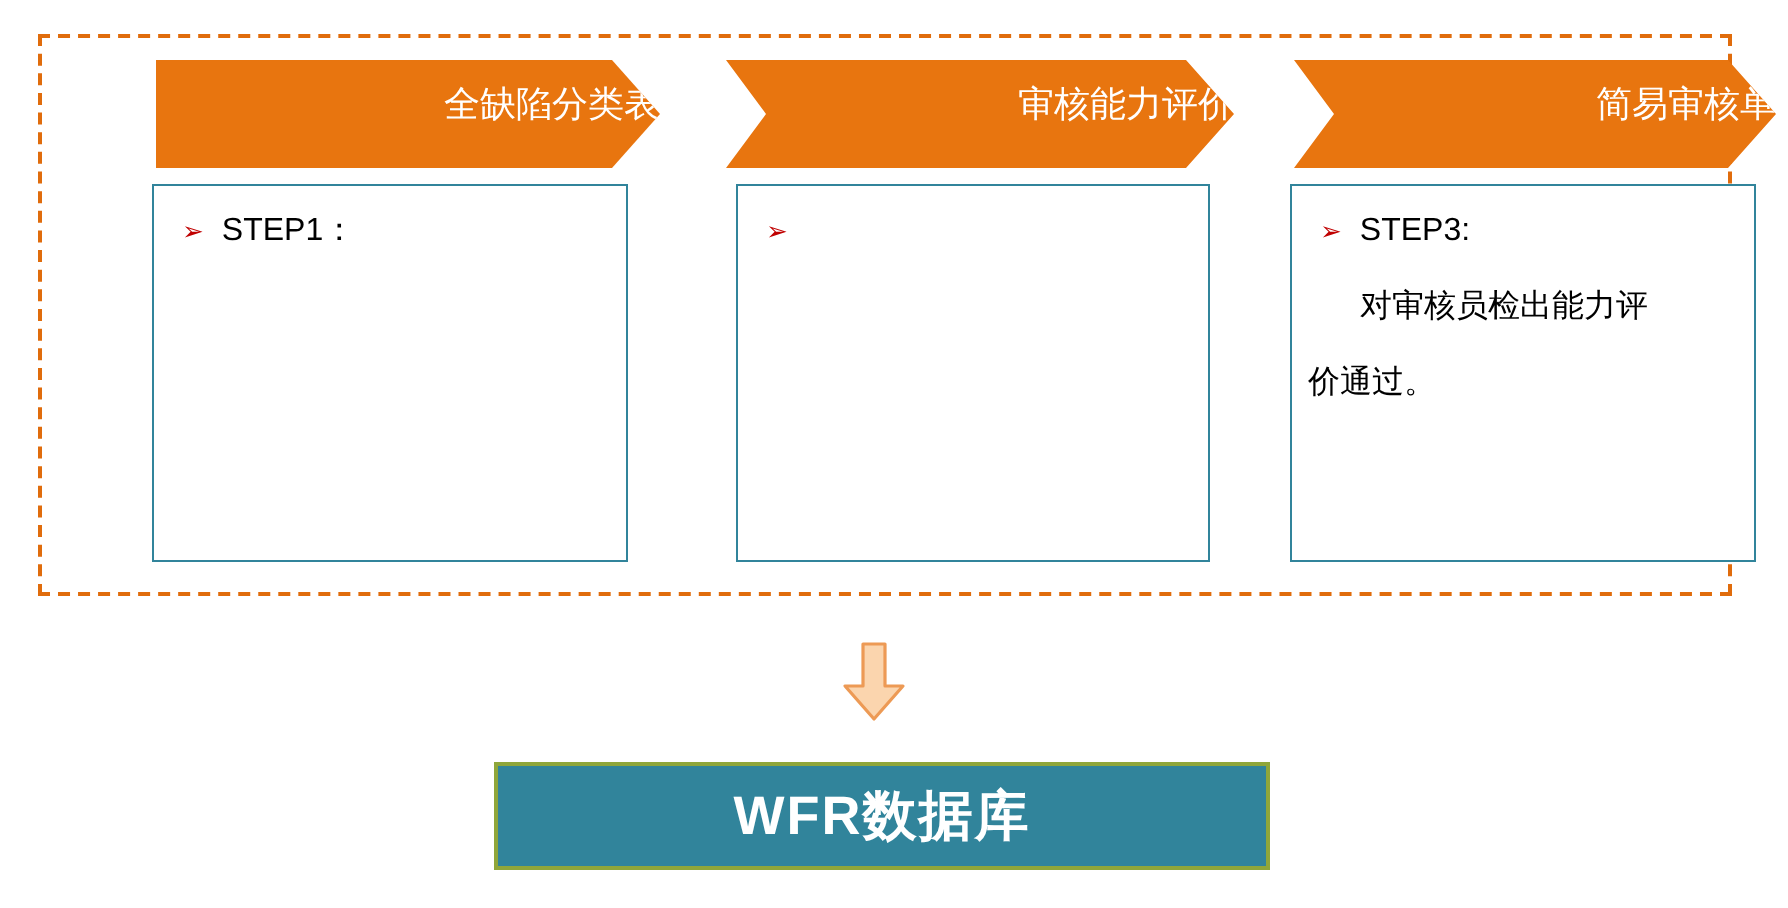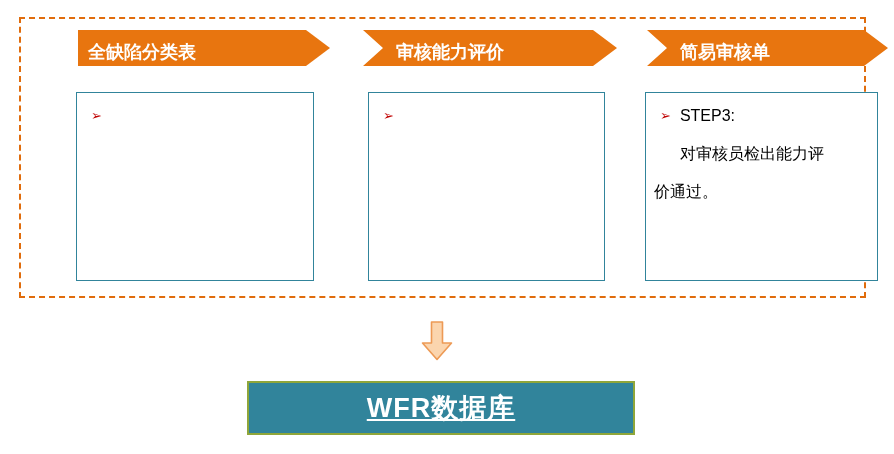--- a/index.html
+++ b/index.html
@@ -5,24 +5,24 @@
   html,body{margin:0;padding:0;background:#ffffff;}
   .canvas{
     position:relative;width:894px;height:454px;background:#ffffff;
     font-family:"Liberation Sans","DejaVu Sans",sans-serif;overflow:hidden;
   }
   .frame{
     position:absolute;left:19px;top:17px;width:843px;height:277px;
     border:2px dashed var(--frame-border,#E06C0C);
   }
   .banner{
-    position:absolute;top:30px;height:36px;box-sizing:border-box;
+    position:absolute;top:30px;height:54px;box-sizing:border-box;
     background:var(--banner-fill,#E8750F);
     color:var(--banner-text,#ffffff);
-    font-size:18px;font-weight:bold;line-height:44px;white-space:nowrap;
+    font-size:18px;font-weight:normal;line-height:44px;white-space:nowrap;text-align:right;
   }
   .banner.pentagon{clip-path:polygon(0 0,calc(100% - 24px) 0,100% 50%,calc(100% - 24px) 100%,0 100%);}
   .banner.chevron{clip-path:polygon(0 0,calc(100% - 24px) 0,100% 50%,calc(100% - 24px) 100%,0 100%,20px 50%);}
   .banner.b1{left:78px;width:252px;padding-left:10px;}
   .banner.b2{left:363px;width:254px;padding-left:33px;}
   .banner.b3{left:647px;width:241px;padding-left:33px;}
   .stepbox{
     position:absolute;top:92px;height:189px;box-sizing:border-box;
     border:1px solid var(--box-border,#31849B);background:#ffffff;
     padding:4px 8px;font-size:16px;color:var(--step-text,#000000);
@@ -32,21 +32,21 @@
   .stepbox.s3{left:645px;width:233px;}
   .step-title{display:flex;align-items:center;line-height:38px;padding-left:6px;}
   .bullet{color:var(--bullet,#C00000);font-size:13px;margin-right:9px;flex:0 0 auto;}
   .step-body{margin:0;line-height:38px;text-indent:26px;width:184px;word-break:break-all;}
   .down-arrow{position:absolute;left:421px;top:321px;display:block;}
   .down-arrow polygon{fill:var(--arrow-fill,#FBD5AE);stroke:var(--arrow-stroke,#ED9A55);stroke-width:1.6;stroke-linejoin:round;}
   .db{
     position:absolute;left:247px;top:381px;width:388px;height:54px;box-sizing:border-box;
     background:var(--db-fill,#31849B);border:2px solid var(--db-border,#8FA63A);
     display:flex;align-items:center;justify-content:center;
-    color:var(--db-text,#ffffff);font-size:27px;font-weight:bold;letter-spacing:1px;text-decoration:underline;
+    color:var(--db-text,#ffffff);font-size:27px;font-weight:bold;letter-spacing:1px;
   }
 </style>
 </head>
 <body>
 
 <div class="canvas">
 
   <div class="frame"></div>
 
   <div class="banner pentagon b1">
@@ -55,20 +55,21 @@
   <div class="banner chevron b3">
     <span>简易审核单</span>
   </div>
   <div class="banner chevron b2">
     <span>审核能力评价</span>
   </div>
 
   <div class="stepbox s1">
     <div class="step-title">
       <span class="bullet">➢</span>
+      <span>STEP1：</span>
     </div>
   </div>
 
   <div class="stepbox s2">
     <div class="step-title">
       <span class="bullet">➢</span>
     </div>
   </div>
 
   <div class="stepbox s3">

